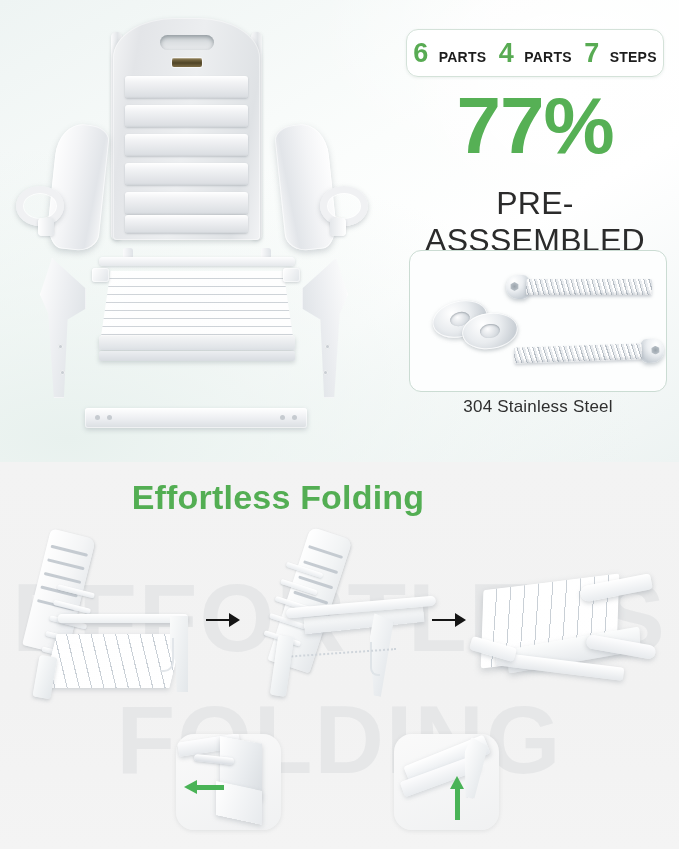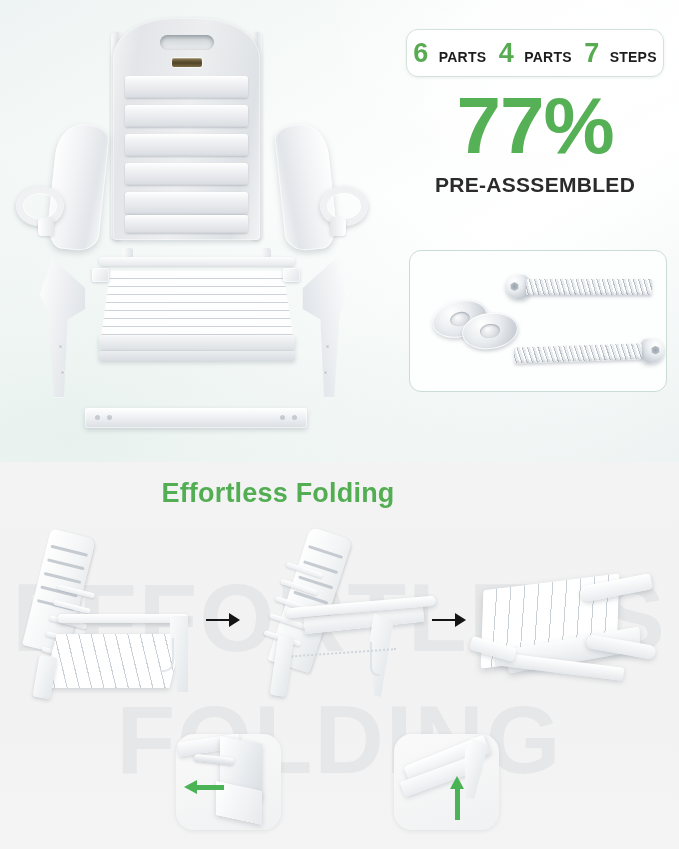--- a/index.html
+++ b/index.html
@@ -183,22 +183,22 @@
 
   
   #preassembled-block{
     position:absolute; left:406px; top:88px; width:258px; text-align:center;
   }
   #pct-value{
     font-size:80px; font-weight:bold; color:#56b055; line-height:.96;
     letter-spacing:-1px;
   }
   #pct-label{
-    font-size:21px; font-weight:bold; color:#2b2b2b; letter-spacing:.3px;
-    margin-top:8px;
+    font-size:32px; font-weight:normal; color:#2b2b2b; letter-spacing:.3px;
+    margin-top:20px;
   }
 
   
   #hardware-card{
     position:absolute; left:409px; top:250px; width:258px; height:142px;
     border:1px solid #cbdcd3; border-radius:12px; background:#fdfefe;
     overflow:hidden;
   }
   #hardware-caption{
     position:absolute; left:409px; top:397px; width:258px; text-align:center;
@@ -253,21 +253,21 @@
 
   
   #bottom-section{
     position:absolute; left:0; top:462px; width:679px; height:387px;
     background:linear-gradient(180deg,#f3f3f3 0%, #f2f2f2 60%, #f4f4f4 100%);
     overflow:hidden;
   }
 
   #folding-title{
     position:absolute; left:0; top:16px; width:556px; text-align:center;
-    font-size:27px; font-weight:bold; color:#53ae53; letter-spacing:.2px;
+    font-size:34px; font-weight:bold; color:#53ae53; letter-spacing:.2px;
   }
   #folding-subtitle{
     position:absolute; left:0; top:49px; width:679px; text-align:center;
     font-size:11px; color:#6b6b6b;
   }
 
   .watermark{
     position:absolute; width:679px; text-align:center;
     font-size:96px; font-weight:bold; color:#e6e7e8;
     letter-spacing:2px; line-height:1; user-select:none;
@@ -621,20 +621,21 @@
     </div>
     <div class="bolt" id="bolt-1">
       <div class="head"></div>
       <div class="shank"></div>
     </div>
     <div class="bolt" id="bolt-2">
       <div class="head"></div>
       <div class="shank"></div>
     </div>
   </div>
+  <div id="hardware-caption">304 Stainless Steel</div>
 </div>
 
 <div id="bottom-section">
 
   <div class="watermark" id="watermark-line-1">EFFORTLESS</div>
   <div class="watermark" id="watermark-line-2">FOLDING</div>
 
   <div id="folding-title">Effortless Folding</div>
 
   <div class="stage" id="stage-1">

